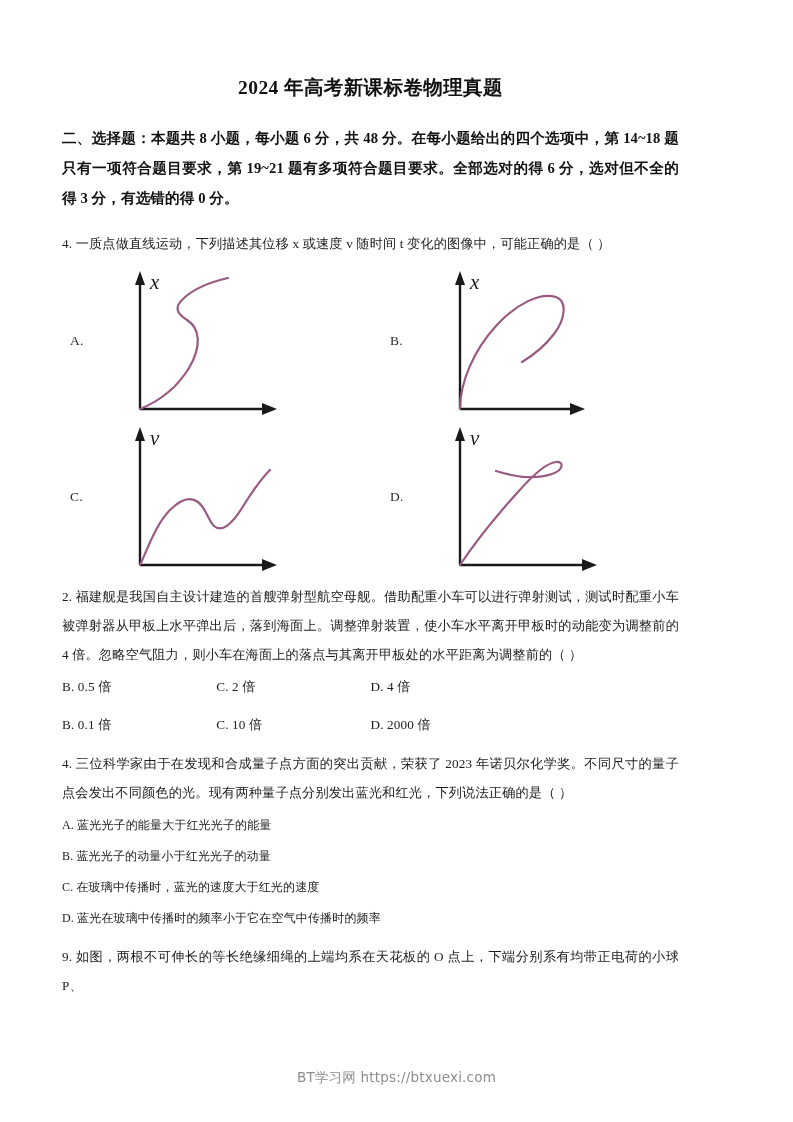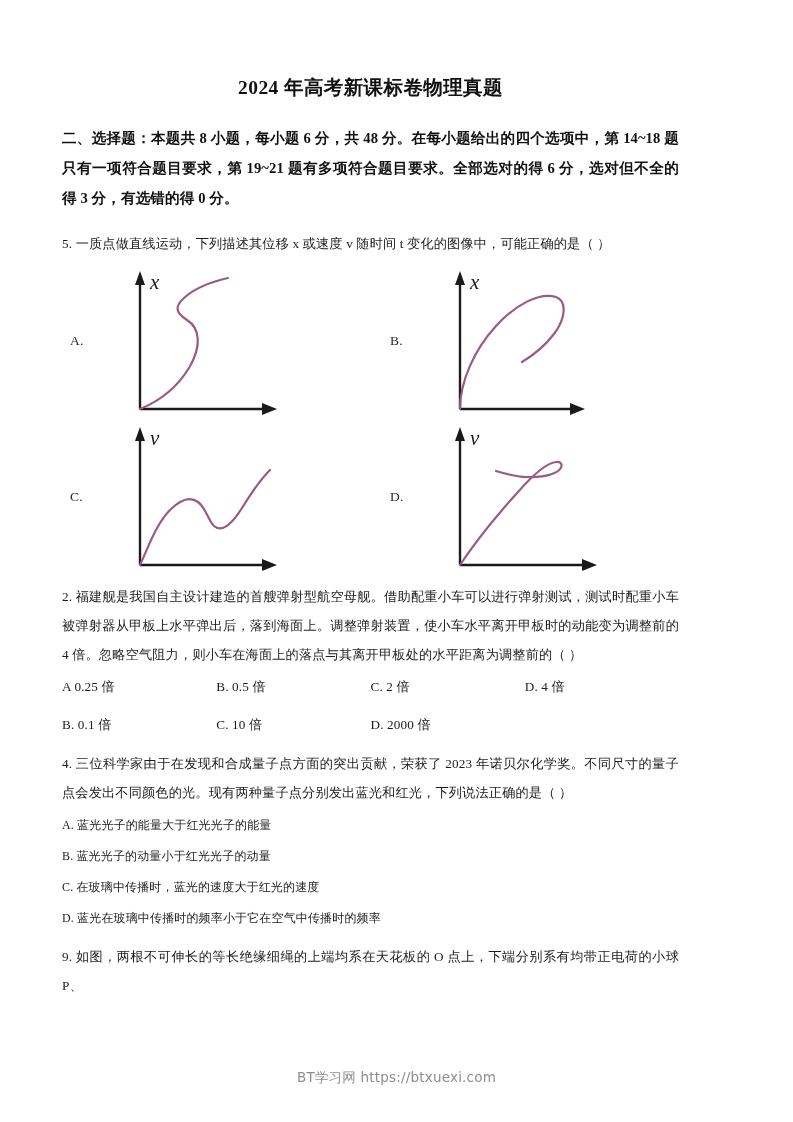--- a/index.html
+++ b/index.html
@@ -120,21 +120,21 @@
 </head>
 <body>
 
 <div class="page">
 
   <h1 class="doc-title">2024 年高考新课标卷物理真题</h1>
 
   <div class="section-intro">二、选择题：本题共 8 小题，每小题 6 分，共 48 分。在每小题给出的四个选项中，第 14~18 题只有一项符合题目要求，第 19~21 题有多项符合题目要求。全部选对的得 6 分，选对但不全的得 3 分，有选错的得 0 分。</div>
 
   <div class="question q1">
-    <p class="q-stem">5. 一质点做直线运动，下列描述其位移 x 或速度 v 随时间 t 变化的图像中，可能正确的是（      ）</p>
+    <p class="q-stem">4. 一质点做直线运动，下列描述其位移 x 或速度 v 随时间 t 变化的图像中，可能正确的是（      ）</p>
 
     <div class="graph-grid">
 
       <div class="graph-cell">
         <span class="graph-label">A.</span>
         <svg class="graph-svg" width="290" height="152" viewBox="0 0 290 152">
 
           <line x1="48" y1="145" x2="48" y2="18" stroke="#1a1a1a" stroke-width="2.4"></line>
           <polygon points="48,7 43,21 53,21" fill="#1a1a1a"></polygon>
 
@@ -190,21 +190,20 @@
           <path d="M48,145 C 62,124 86,94 106,72 C 120,56 134,43 144,42 C 152,41 152,50 140,54 C 122,60 100,56 84,51" fill="none" stroke="#9a5b82" stroke-width="2.2" stroke-linecap="round"></path>
         </svg>
       </div>
 
     </div>
   </div>
 
   <div class="question q2">
     <p class="q-stem">2. 福建舰是我国自主设计建造的首艘弹射型航空母舰。借助配重小车可以进行弹射测试，测试时配重小车被弹射器从甲板上水平弹出后，落到海面上。调整弹射装置，使小车水平离开甲板时的动能变为调整前的 4 倍。忽略空气阻力，则小车在海面上的落点与其离开甲板处的水平距离为调整前的（      ）</p>
     <div class="opt-row">
-      <span class="opt">A  0.25 倍</span>
       <span class="opt">B. 0.5 倍</span>
       <span class="opt">C. 2 倍</span>
       <span class="opt">D. 4 倍</span>
     </div>
   </div>
 
   <div class="question q3">
     <div class="opt-row">
       <span class="opt">B. 0.1 倍</span>
       <span class="opt">C. 10 倍</span>

